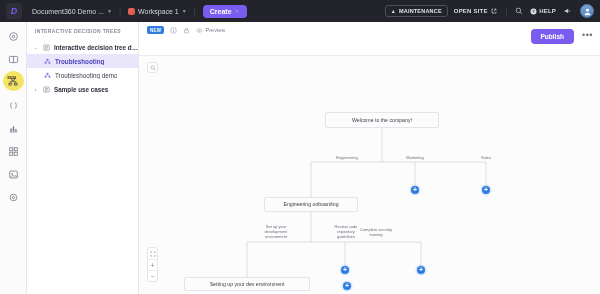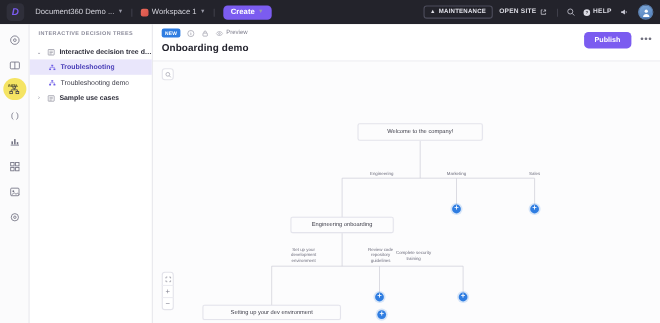--- a/index.html
+++ b/index.html
@@ -378,21 +378,20 @@
         </svg>
       </span>
       <span class="prev">
         <svg width="7" height="7" viewBox="0 0 14 14">
           <path d="M1 7s2.2-3.6 6-3.6S13 7 13 7s-2.2 3.6-6 3.6S1 7 1 7z" stroke="#8d8d9c" stroke-width="1" fill="none"></path>
           <circle cx="7" cy="7" r="1.5" stroke="#8d8d9c" stroke-width="1" fill="none"></circle>
         </svg>
         <span>Preview</span>
       </span>
     </div>
-    <div class="page-title">Onboarding demo</div>
     <div class="publish-btn">Publish</div>
     <div class="dots-btn">•••</div>
   </div>
 
   <div class="canvas">
 
     <div class="canvas-search">
       <svg width="6" height="6" viewBox="0 0 14 14">
         <circle cx="6" cy="6" r="4" stroke="#9a9aa8" stroke-width="1.4" fill="none"></circle>
         <line x1="9" y1="9" x2="12.5" y2="12.5" stroke="#9a9aa8" stroke-width="1.4"></line>

